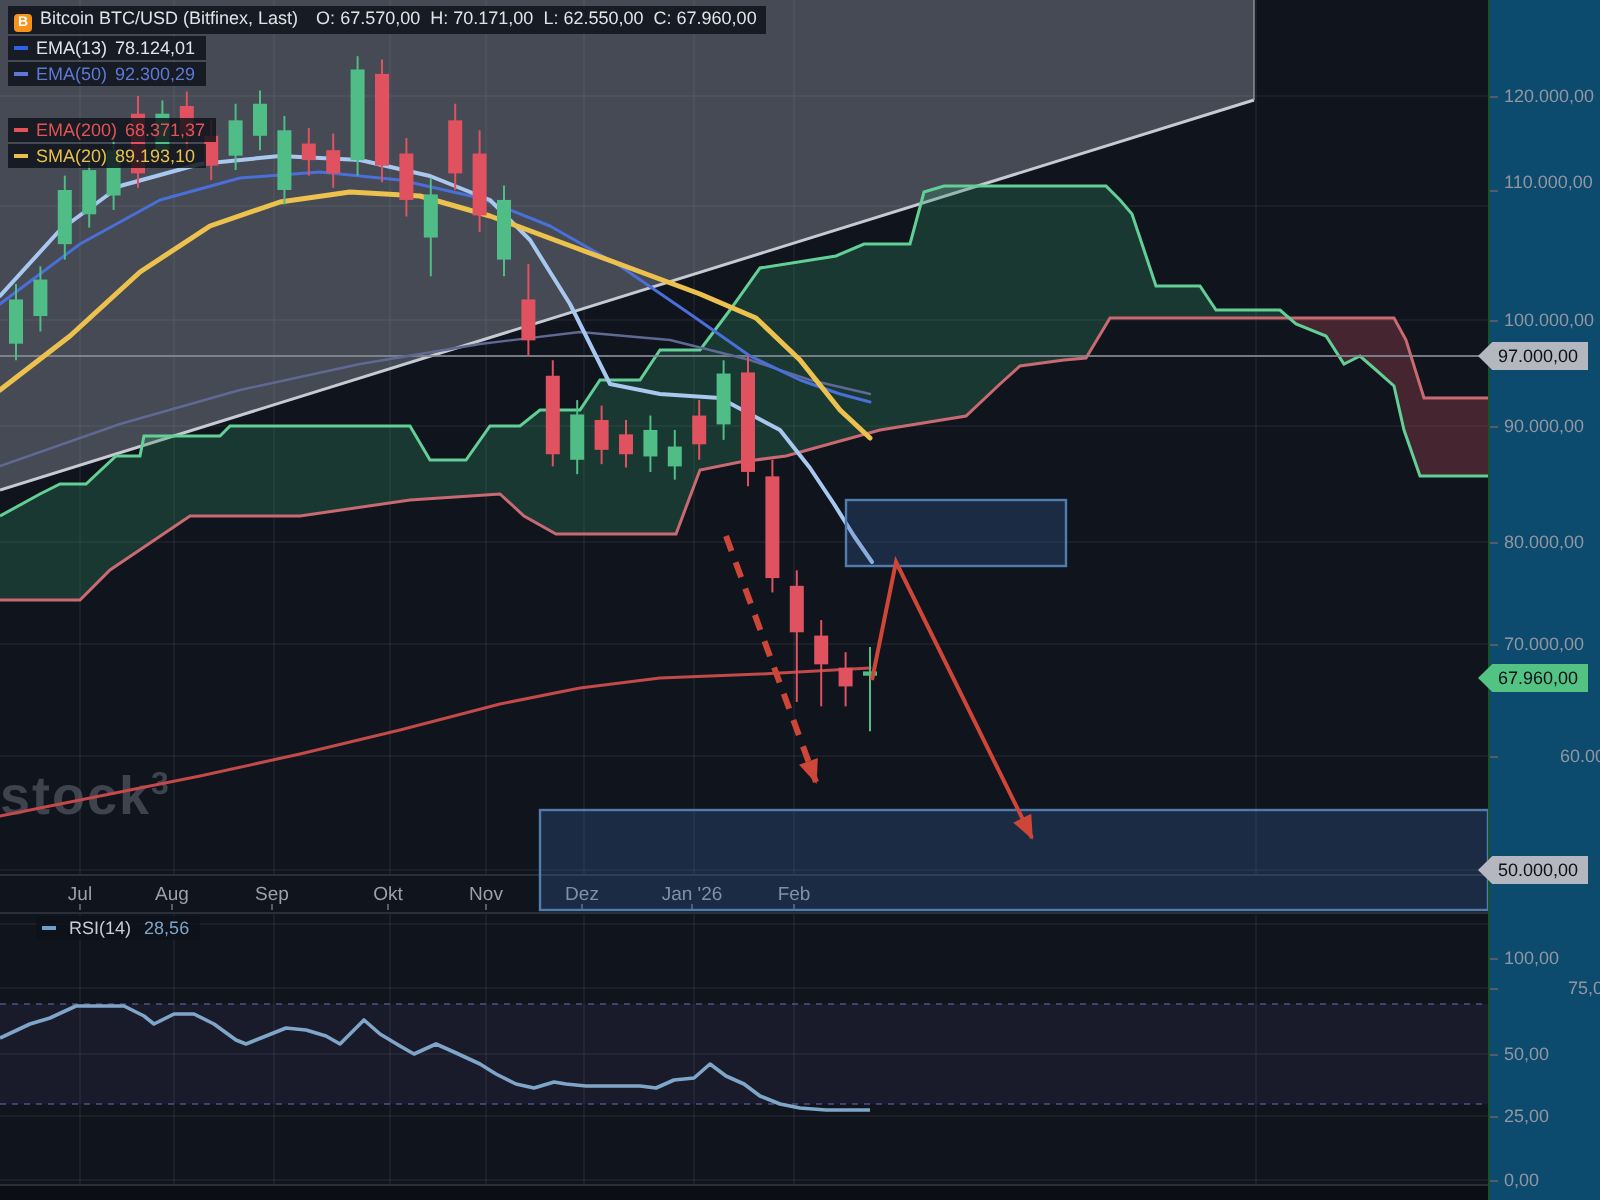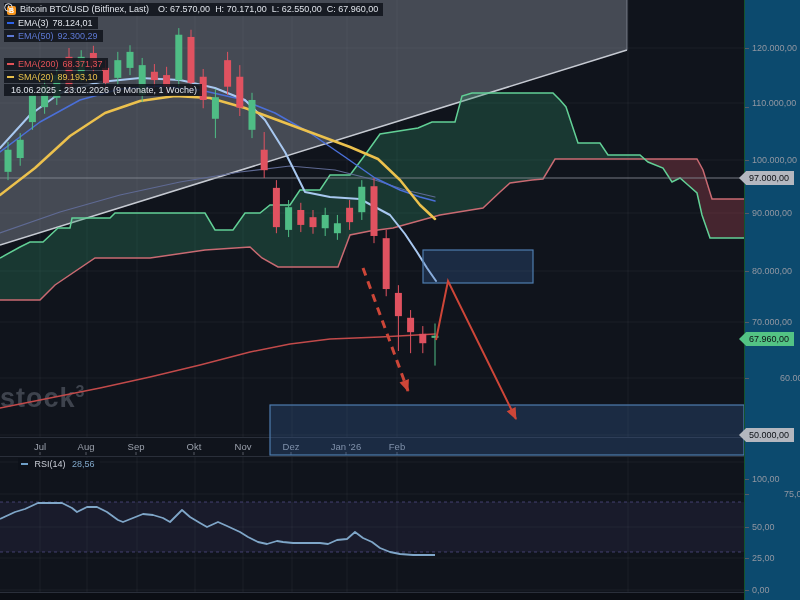--- a/index.html
+++ b/index.html
@@ -283,21 +283,21 @@
       </g>
     </svg>
 
   <div class="taxis"></div>
 
   <div class="paxis" id="paxis">
       <div class="plabel" style="top: 43px;">
         <span class="tick"></span>
         <span>120.000,00</span>
       </div>
-      <div class="plabel" style="top: 98px; align-items: flex-end;">
+      <div class="plabel" style="top: 86px; align-items: flex-end;">
         <span class="tick"></span>
         <span>110.000,00</span>
       </div>
       <div class="plabel" style="top: 155px;">
         <span class="tick"></span>
         <span>100.000,00</span>
       </div>
       <div class="plabel" style="top: 208px;">
         <span class="tick"></span>
         <span>90.000,00</span>
@@ -343,47 +343,37 @@
     <div class="lrow">
       <span class="bicon">B</span>
       <span class="nm">Bitcoin BTC/USD (Bitfinex, Last)</span>
       <span class="pair"><span>O:</span> <span>67.570,00</span></span>
       <span class="pair"><span>H:</span> <span>70.171,00</span></span>
       <span class="pair"><span>L:</span> <span>62.550,00</span></span>
       <span class="pair"><span>C:</span> <span>67.960,00</span></span>
     </div>
     <div class="lrow">
       <span class="dash" style="background:#2d62e8"></span>
-      <span class="nm">EMA(3)</span>
+      <span class="nm">EMA(13)</span>
       <span>78.124,01</span>
     </div>
     <div class="lrow r-ema50">
       <span class="dash" style="background:#5d79d5"></span>
       <span class="nm">EMA(50)</span>
       <span>92.300,29</span>
     </div>
     <div class="lrow r-ema200">
       <span class="dash" style="background:#e35257"></span>
       <span class="nm">EMA(200)</span>
       <span>68.371,37</span>
     </div>
     <div class="lrow r-sma20">
       <span class="dash" style="background:#e8bf4a"></span>
       <span class="nm">SMA(20)</span>
       <span>89.193,10</span>
-    </div>
-    <div class="lrow">
-      <span class="clock">
-        <svg width="9" height="9" viewBox="0 0 9 9">
-            <circle cx="4.5" cy="4.5" r="3.8" fill="none" stroke="#dfe3ea" stroke-width="1"></circle>
-            <polyline points="4.5,2.5 4.5,4.8 6.2,5.5" fill="none" stroke="#dfe3ea" stroke-width="0.9"></polyline>
-          </svg>
-      </span>
-      <span class="nm">16.06.2025 - 23.02.2026</span>
-      <span>(9 Monate, 1 Woche)</span>
     </div>
   </div>
 
   <div class="rsi-legend">
     <span class="dash" style="background:#6f9fc8"></span>
     <span>RSI(14)</span>
     <span class="val">28,56</span>
   </div>
 
 </div>

